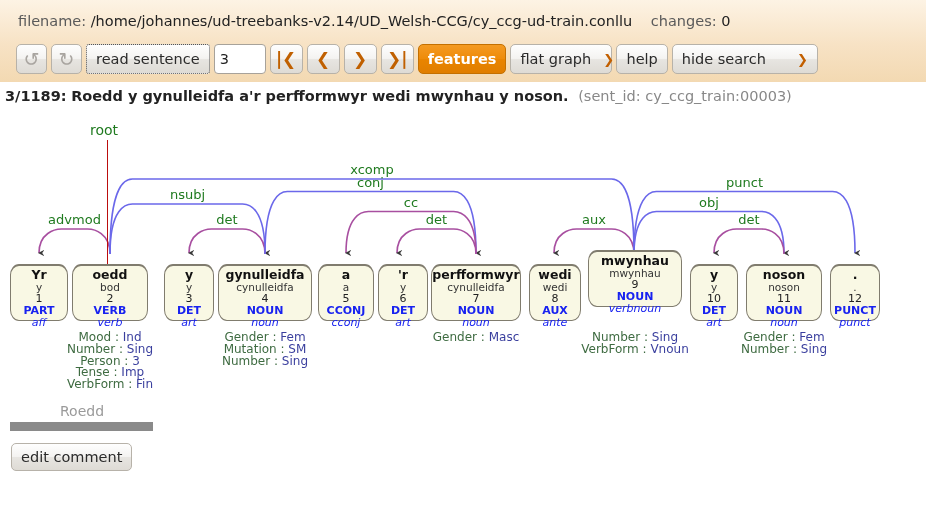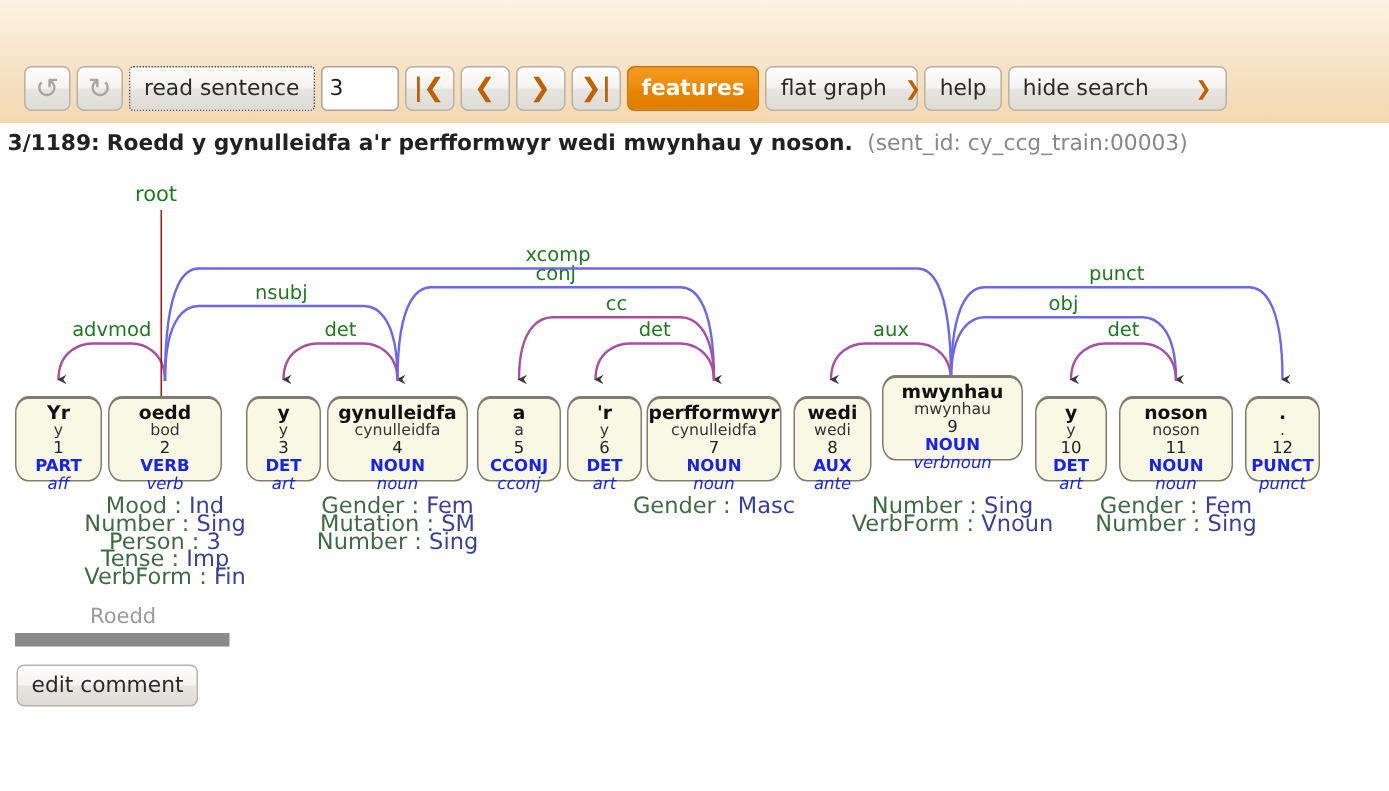--- a/index.html
+++ b/index.html
@@ -55,35 +55,41 @@
   .node{
     position:absolute;box-sizing:border-box;
     background:#f9f8e4;border:1px solid #807c6e;border-top:2px solid #807c6e;
     border-radius:9px/11px;height:57px;text-align:center;padding-top:2px;
   }
   .node .form{font-size:12.5px;font-weight:bold;color:#111;line-height:13px;white-space:nowrap;}
   .node .lemma{font-size:10.5px;color:#333;line-height:12px;white-space:nowrap;}
   .node .id{font-size:11px;color:#222;line-height:12px;}
   .node .upos{font-size:11px;color:#1822f0;line-height:12px;font-weight:bold;}
   .node .xpos{font-size:11px;color:#1822f0;line-height:12px;font-style:italic;}
-  .feats{position:absolute;font-size:15px;line-height:11.8px;text-align:right;white-space:nowrap;}
+  .feats{position:absolute;font-size:12px;line-height:11.8px;text-align:right;white-space:nowrap;}
   .feats .k{color:#3e6b41;}
   .feats .s{color:#3e6b41;}
   .feats .v{color:#3a3f9e;}
   
   #misc{position:absolute;left:0;top:403px;width:926px;}
   #miscword{position:absolute;left:60px;top:0;font-size:14px;color:#9a9a9a;}
   #progress{position:absolute;left:10px;top:19px;width:143px;height:9px;background:#8a8a8a;}
   #editcomment{position:absolute;left:11px;top:40px;}
 </style>
 </head>
 <body>
 
 <div id="header">
 
+  <div id="filebar">
+    <span class="lbl">filename:</span>
+    <span class="path">/home/johannes/ud-treebanks-v2.14/UD_Welsh-CCG/cy_ccg-ud-train.conllu</span>
+    <span class="chg">changes:</span>
+    <span class="chgval">0</span>
+  </div>
 
   <div id="toolbar">
     <div class="btn icon">
       <span class="undoico">↺</span>
     </div>
     <div class="btn icon">
       <span class="undoico">↻</span>
     </div>
     <div class="btn dotted">read sentence</div>
     <input id="numinput" type="text" value="3" style="">

